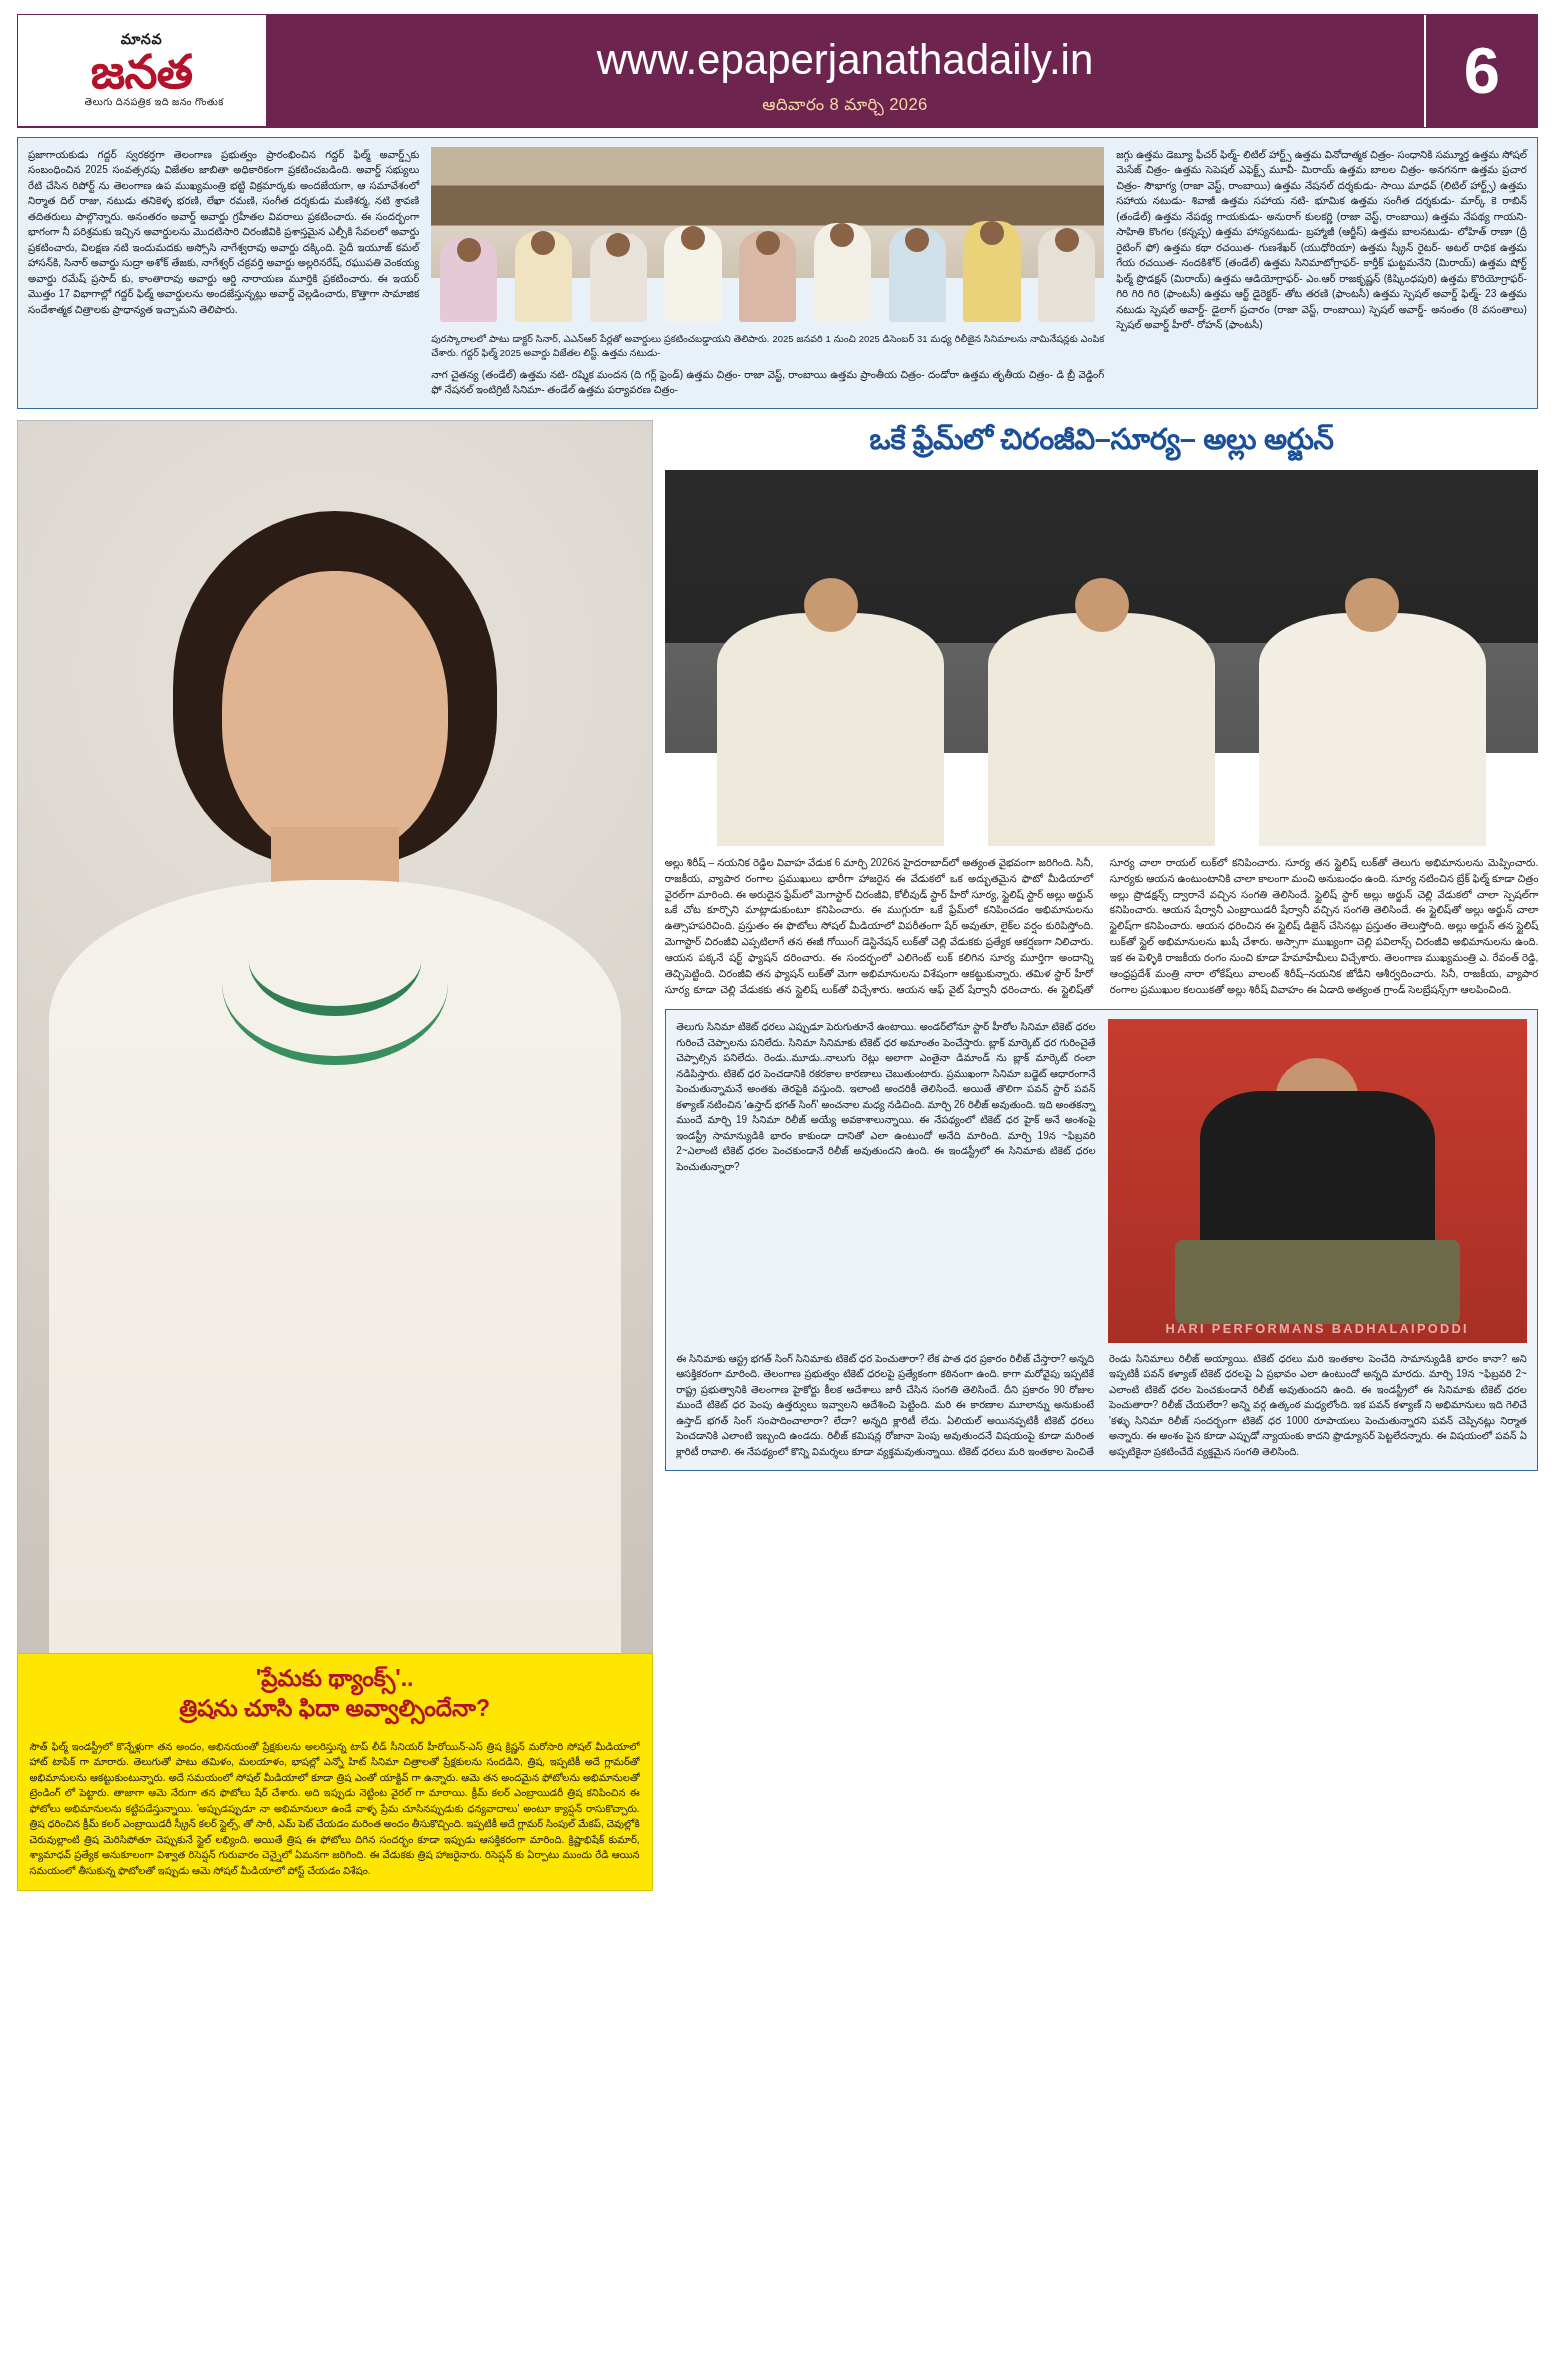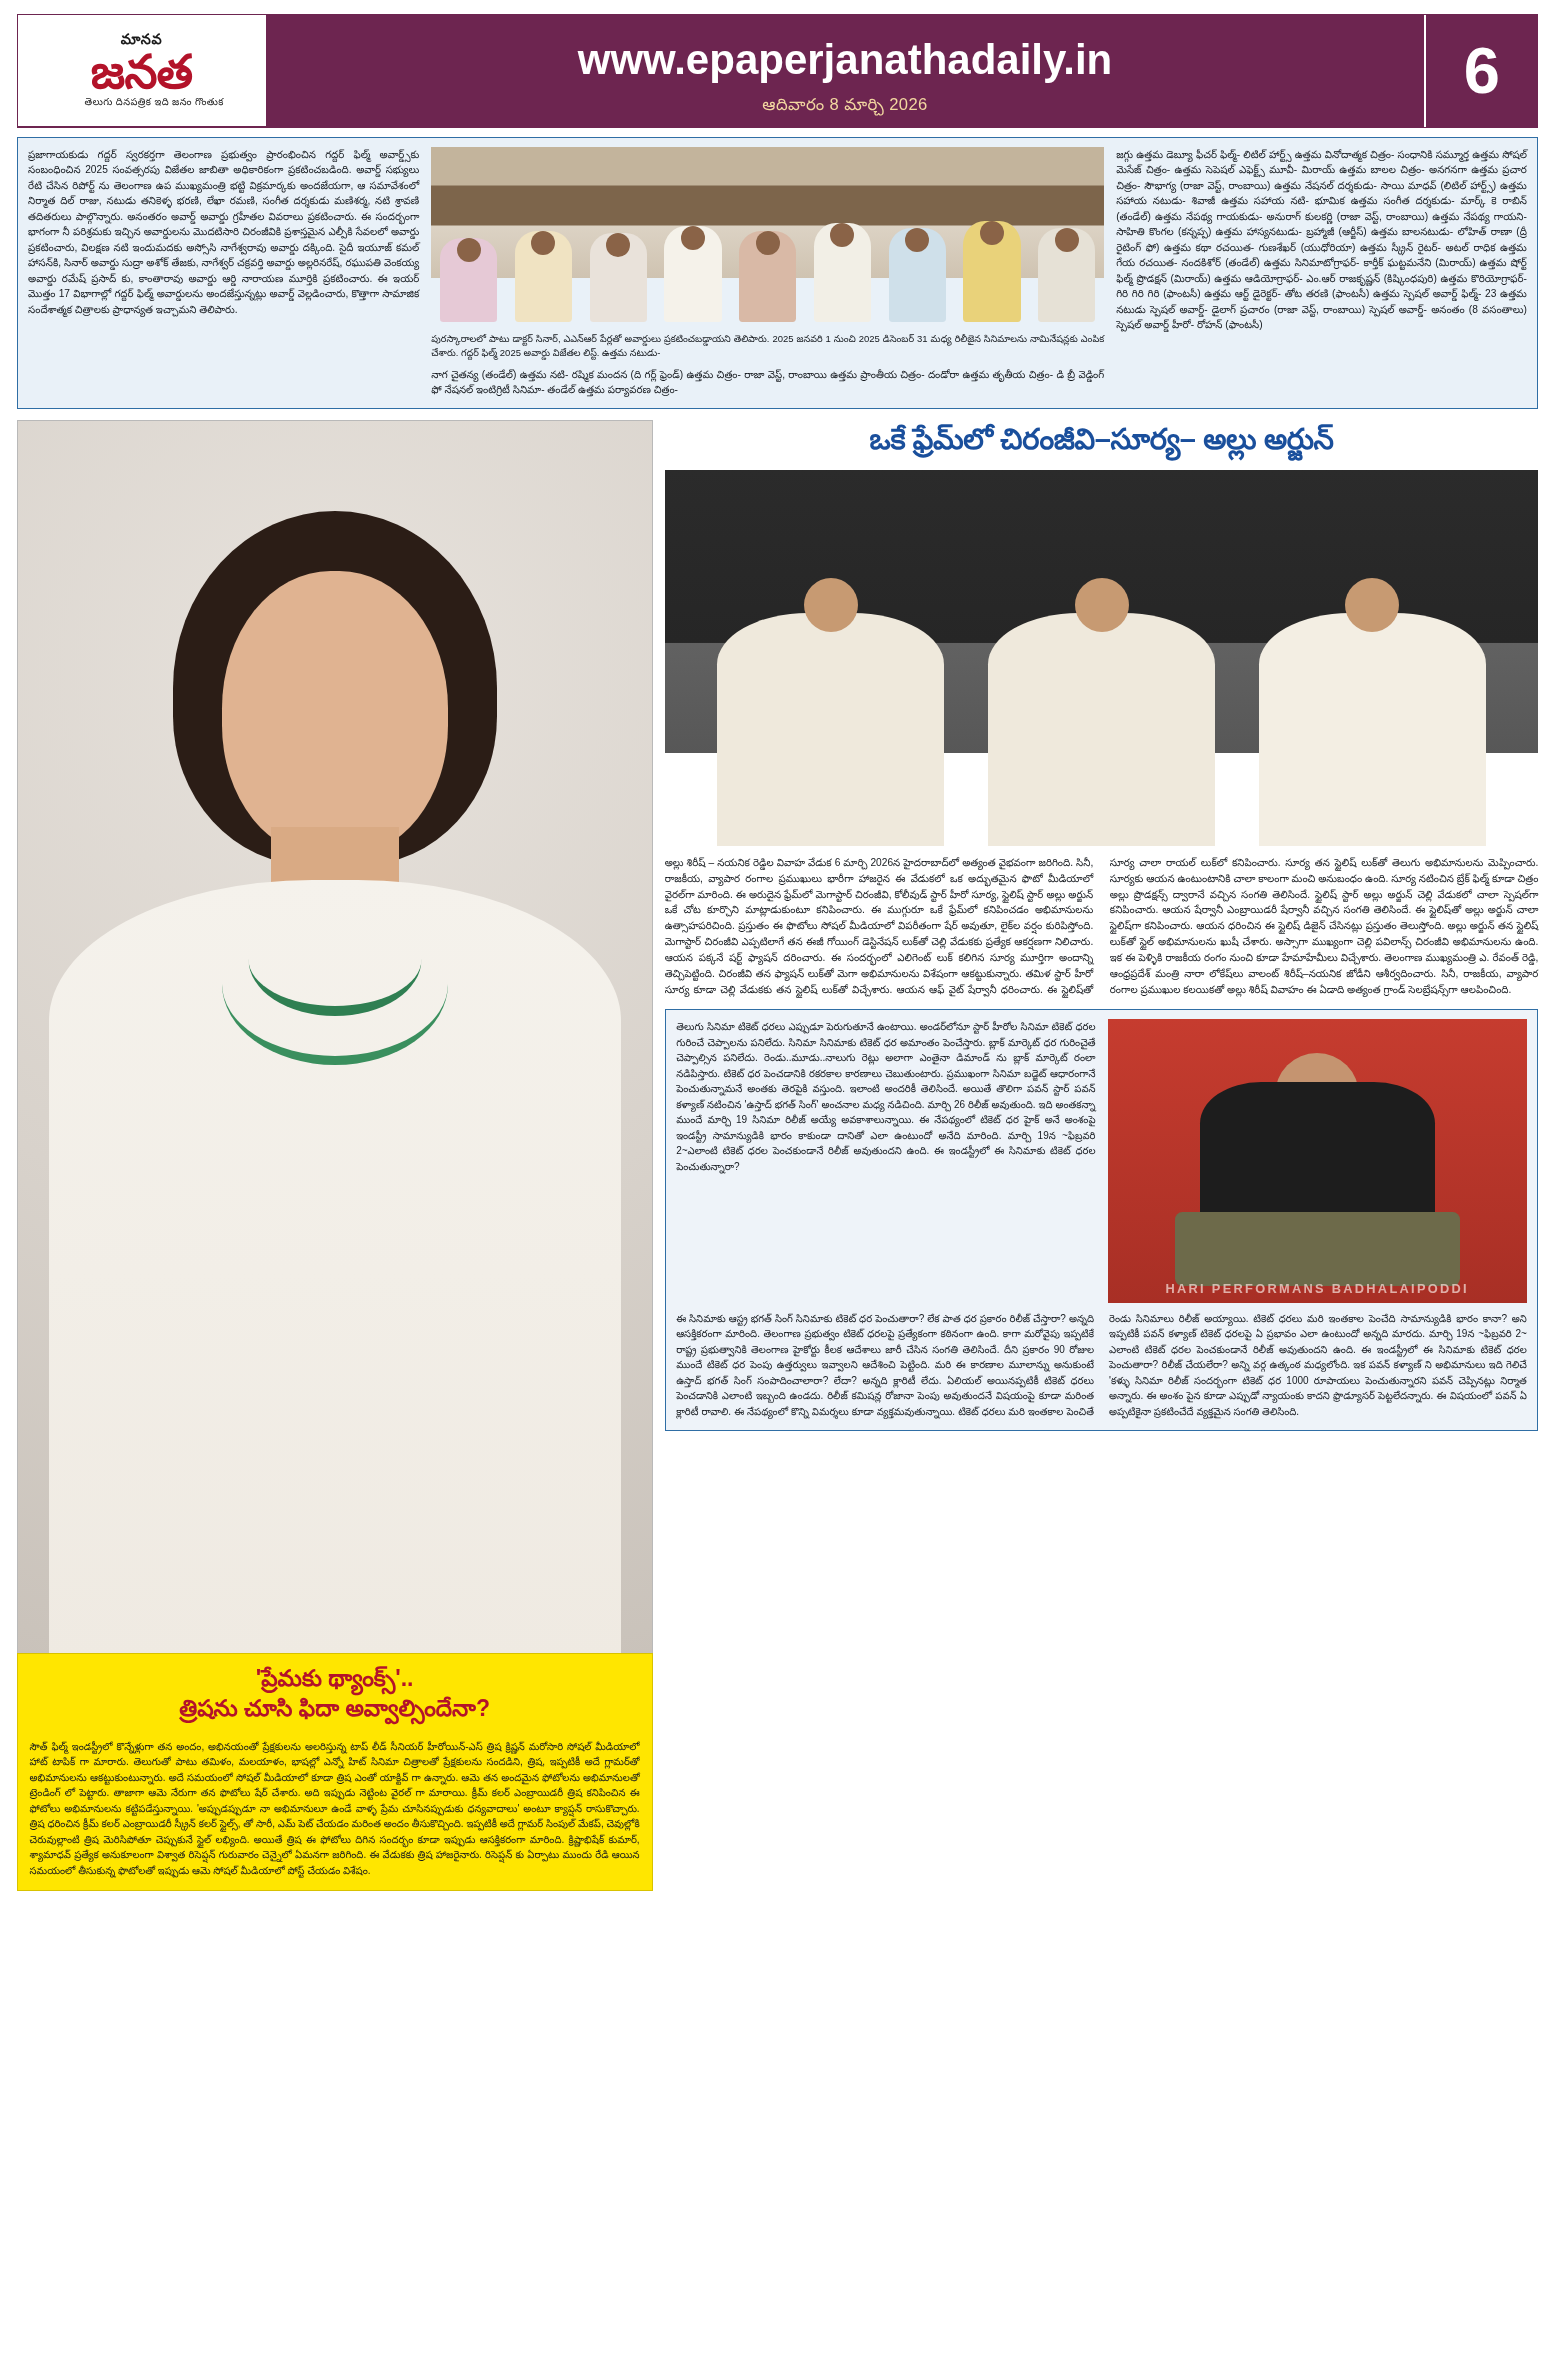--- a/index.html
+++ b/index.html
@@ -61,21 +61,21 @@
   .masthead-center {
     flex: 1 1 auto;
     display: flex;
     flex-direction: column;
     align-items: center;
     justify-content: center;
   }
   .masthead-url {
     color: #ffffff;
     font-size: 42px;
-    font-weight: bold;
+    font-weight: normal;
     letter-spacing: 0px;
     text-align: center;
     margin-top: 13px;
   }
   .masthead-date {
     color: #f2d7a0;
     font-size: 16.6px;
     margin-top: 10.5px;
     letter-spacing: 0.4px;
   }
@@ -267,21 +267,21 @@
     font-weight: bold;
     text-align: center;
     margin: 1.5px 0 9px 0;
   }
   .ustad-grid {
     display: grid;
     grid-template-columns: 1fr 1fr;
     gap: 12px;
   }
   .ph-pawan {
-    height: 284px;
+    height: 324px;
     background:
       linear-gradient(#c63c2f,#a82f25);
     position: relative;
     overflow: hidden;
     text-decoration: underline;
   }
   .pw-body { position:absolute; left:22%; top:22%; width:56%; height:56%; background:#1d1d1d; border-radius:26% 26% 10% 10%; }
   .pw-head { position:absolute; left:40%; top:12%; width:20%; aspect-ratio:1/1; background:#c59470; border-radius:50%; }
   .pw-legs { position:absolute; left:16%; bottom:6%; width:68%; height:26%; background:#6d6a4a; border-radius:7.5px; }
   .pw-caption {

